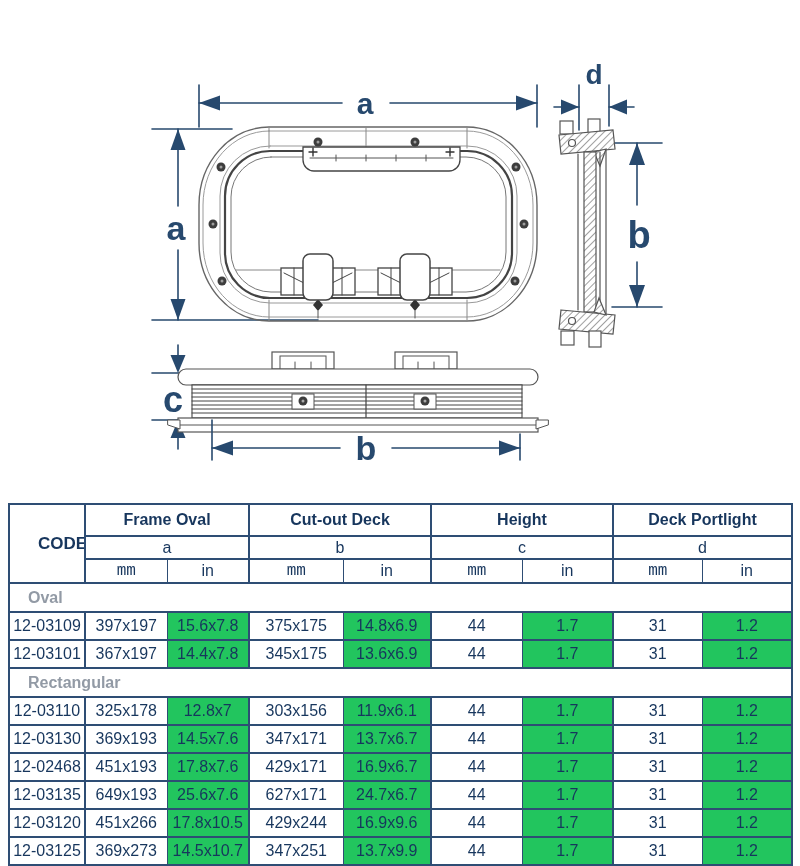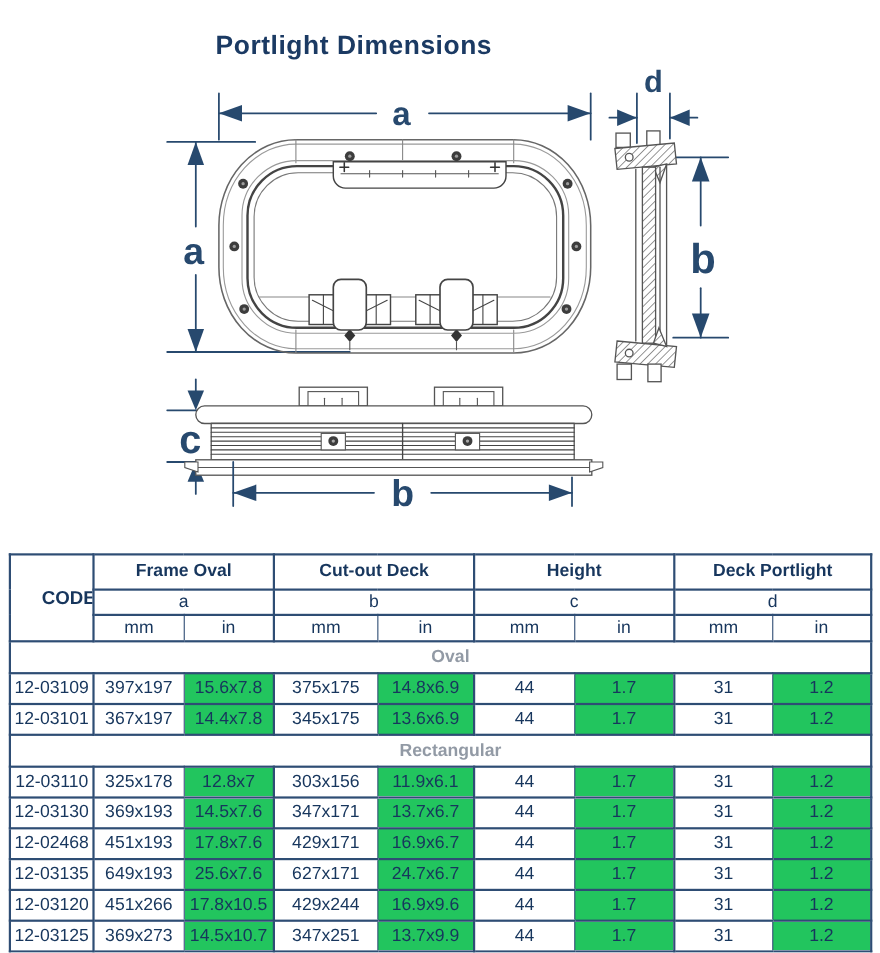--- a/index.html
+++ b/index.html
@@ -21,35 +21,34 @@
     color:#17365d;font-size:16px;
   }
   .spec-table th,.spec-table td{
     border:2px solid #2e4d74;text-align:center;vertical-align:middle;
     padding:2px 0;overflow:hidden;white-space:nowrap;
   }
   .spec-table thead th{font-weight:bold;font-size:16px;height:26px;}
   .spec-table th.code-head{font-size:17px;padding-left:28px;}
   .spec-table th.letter-cell{font-weight:normal;font-size:16px;height:19px;padding:1px 0;}
   .spec-table th.unit-cell{font-weight:normal;font-size:16px;height:20px;padding:1px 0;}
-  .spec-table th.unit-mm{border-right-width:1px;}
+  .spec-table th.unit-mm{border-right-width:1px;font-family:Liberation Mono, monospace;}
   .spec-table th.unit-in{border-left-width:1px;}
   .spec-table td{height:22px;}
   .spec-table td.mm-cell{border-right-width:1px;border-radius:14px;}
   .spec-table td.in-cell{border-left-width:1px;background:#22c55e;}
   .spec-table td.section-cell{
-    text-align:center;font-weight:bold;color:#929aa5;
+    text-align:left;font-weight:bold;color:#929aa5;
     padding:3px 0 3px 18px;height:21px;background:#ffffff;
   }
 </style>
 </head>
 <body>
 
 <div class="drawing-area">
-  <h1 class="page-title">Portlight Dimensions</h1>
 
   <svg class="drawing-svg" width="800" height="497" viewBox="0 0 800 497">
     <defs>
       <pattern id="hatch" width="5" height="5" patternUnits="userSpaceOnUse" patternTransform="rotate(45)">
         <rect width="5" height="5" fill="#ffffff"></rect>
         <line x1="0" y1="0" x2="0" y2="5" stroke="#777777" stroke-width="1.4"></line>
       </pattern>
     </defs>
 
     <g stroke-linecap="round">

